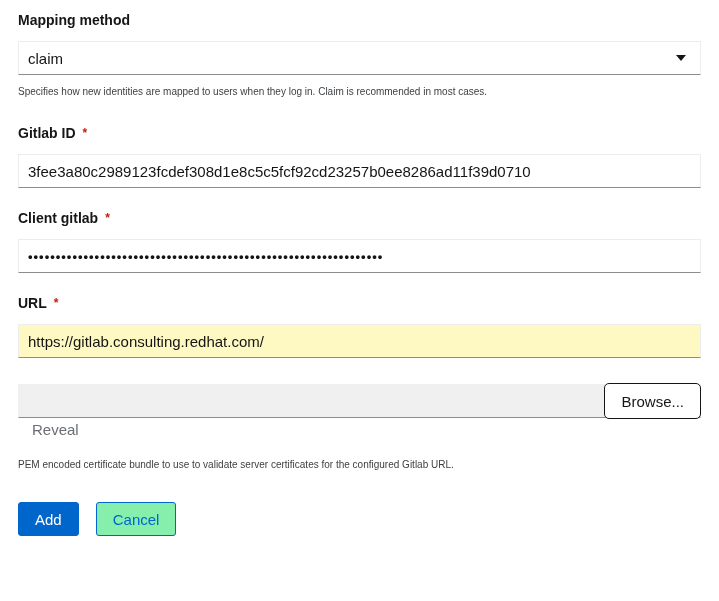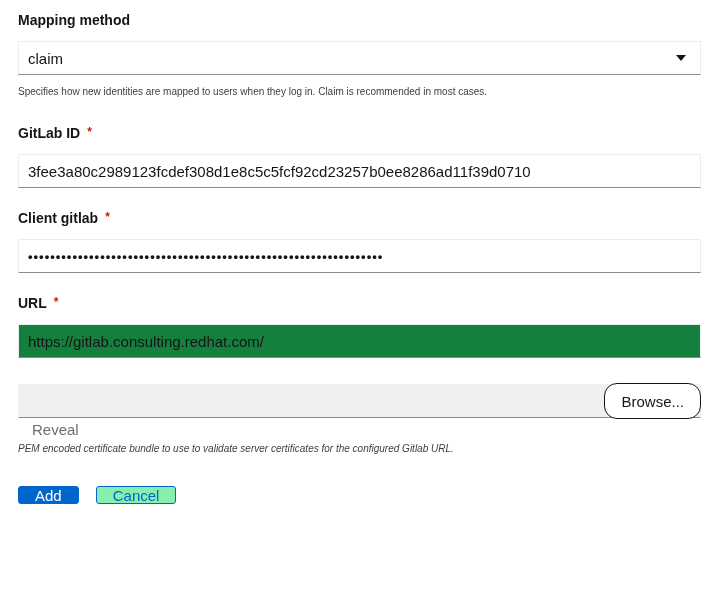--- a/index.html
+++ b/index.html
@@ -11,21 +11,21 @@
     color: #151515;
   }
   .page {
     width: 719px;
     height: 601px;
     padding: 12px 18px 0 18px;
     position: relative;
   }
   .label-row {
     display: flex;
-    align-items: flex-start;
+    align-items: center;
     margin-bottom: 13px;
   }
   .field-label {
     font-size: 14px;
     font-weight: 700;
     color: #151515;
     line-height: 16px;
   }
   .required-asterisk {
     color: #c9190b;
@@ -70,66 +70,66 @@
     line-height: 17px;
     margin-top: 8px;
   }
   .group { margin-bottom: 25px; }
   .group-tight { margin-bottom: 22px; }
   .masked-input {
     font-size: 13px;
     letter-spacing: 1px;
     font-weight: 700;
   }
-  .autofill { background: #15803d; }
+  .autofill { background: #fef9c3; }
   .file-row {
     position: relative;
     height: 36px;
   }
   .file-input {
     background: #f0f0f0;
     border: 1px solid #f0f0f0;
     border-bottom: 1px solid #8a8d90;
     height: 34px;
     margin-top: 1px;
   }
   .browse-button {
     position: absolute;
     right: 0;
     top: 0;
     height: 36px;
     padding: 4px 16px;
     background: #ffffff;
     border: 1px solid #151515;
-    border-radius: 13px;
+    border-radius: 5px;
     font-size: 15px;
     color: #151515;
     font-family: "Liberation Sans", "DejaVu Sans", sans-serif;
     cursor: pointer;
   }
   .reveal-link {
     display: inline-block;
     margin-left: 14px;
     margin-top: 2px;
     font-size: 15px;
     color: #6a6e73;
     background: none;
     border: none;
     padding: 0;
     font-family: "Liberation Sans", "DejaVu Sans", sans-serif;
     cursor: default;
   }
-  .ca-helper { margin-top: 1px; font-style: italic; }
+  .ca-helper { margin-top: 17px; }
   .action-row {
     margin-top: 29px;
     display: flex;
     align-items: center;
   }
   .btn {
-    height: 18px;
+    height: 34px;
     padding: 0 16px;
     font-size: 15px;
     border-radius: 3px;
     cursor: pointer;
     font-family: "Liberation Sans", "DejaVu Sans", sans-serif;
   }
   .btn-primary {
     background: #0066cc;
     color: #ffffff;
     border: 1px solid #0066cc;
@@ -152,21 +152,21 @@
     </div>
     <div class="form-control select-control">
       <span class="select-value">claim</span>
       <span class="caret-down"></span>
     </div>
     <div class="helper-text">Specifies how new identities are mapped to users when they log in. Claim is recommended in most cases.</div>
   </div>
 
   <div class="group-tight">
     <div class="label-row">
-      <span class="field-label">GitLab ID</span>
+      <span class="field-label">Gitlab ID</span>
       <span class="required-asterisk">*</span>
     </div>
     <input class="form-control" type="text" value="3fee3a80c2989123fcdef308d1e8c5c5fcf92cd23257b0ee8286ad11f39d0710" style="">
   </div>
 
   <div class="group-tight">
     <div class="label-row">
       <span class="field-label">Client gitlab</span>
       <span class="required-asterisk">*</span>
     </div>

